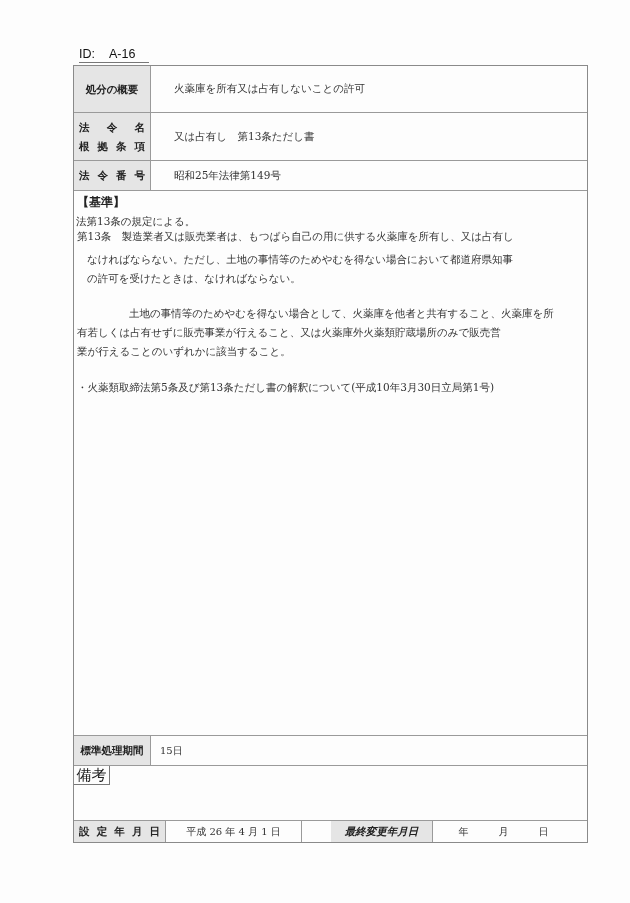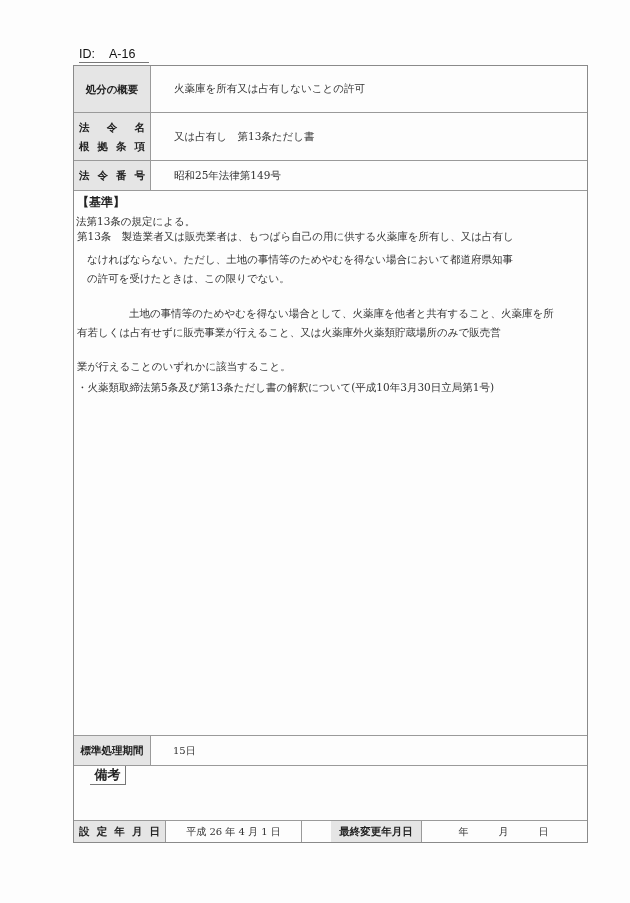--- a/index.html
+++ b/index.html
@@ -21,31 +21,31 @@
   .r1 { top:0; height:47px; }
   .r2 { top:47px; height:48px; }
   .r3 { top:95px; height:30px; }
   .lab2 { flex-direction:column; padding:0 5px; }
   .lab2 .ln { display:flex; justify-content:space-between; width:100%; }
   .body { position:absolute; left:0; right:0; top:125px; height:545px; border-bottom:1px solid #9a9a9a; box-sizing:border-box;
           font-size:10.5px; color:#333; line-height:19px; }
   .b-head { position:absolute; left:3px; top:2px; font-family:"DejaVu Sans", sans-serif; font-weight:bold; font-size:12px; color:#222; }
   .b-line { position:absolute; left:0; white-space:nowrap; }
   .r-proc { top:670px; height:30px; }
-  .r-proc .val { padding-left:22px; font-size:10px; }
+  .r-proc .val { padding-left:9px; font-size:10px; }
   .remarks { position:absolute; left:0; right:0; top:700px; height:55px; border-bottom:1px solid #9a9a9a; box-sizing:border-box; }
-  .rem-lab { position:absolute; left:16px; top:0; width:36px; height:19px; border-right:1px solid #777; border-bottom:1px solid #777;
-             font-family:"DejaVu Sans", sans-serif; font-weight:bold; font-size:13px; color:#222;
+  .rem-lab { position:absolute; left:0; top:0; width:36px; height:19px; border-right:1px solid #777; border-bottom:1px solid #777;
+             font-family:"DejaVu Sans", sans-serif; font-weight:normal; font-size:15px; color:#222;
              display:flex; align-items:center; justify-content:center; box-sizing:border-box; }
   .dates { position:absolute; left:0; right:0; top:755px; height:21px; font-size:10px; color:#333; }
   .dates .c { position:absolute; top:0; bottom:0; display:flex; align-items:center; box-sizing:border-box; }
   .dates .lab-d { background:#e5e5e5; border-right:1px solid #9a9a9a; font-family:"DejaVu Sans", sans-serif; font-weight:bold; font-size:10.5px; color:#222; }
   .c1 { left:0; width:92px; justify-content:space-between; padding:0 5px; }
   .c2 { left:92px; width:136px; justify-content:center; border-right:1px solid #9a9a9a; }
-  .c3 { left:257px; width:91px; justify-content:center; }
+  .c3 { left:257px; width:102px; justify-content:center;font-style:italic; }
   .c4 { left:346px; right:0; justify-content:center; gap:30px; }
 </style>
 </head>
 <body>
 
 <div class="id-line">
   <span>ID:</span><span class="gap"></span><span>A-16</span>
 </div>
 
 <div class="frame">
@@ -80,24 +80,24 @@
       <span>号</span>
     </div>
     <div class="val">昭和25年法律第149号</div>
   </div>
 
   <div class="body">
     <div class="b-head">【基準】</div>
     <div class="b-line" style="top:21px;left:2px;">法第13条の規定による。</div>
     <div class="b-line" style="top:36px;left:3px;">第13条　製造業者又は販売業者は、もつぱら自己の用に供する火薬庫を所有し、又は占有し</div>
     <div class="b-line" style="top:59px;left:13px;">なければならない。ただし、土地の事情等のためやむを得ない場合において都道府県知事</div>
-    <div class="b-line" style="top:78px;left:13px;">の許可を受けたときは、この限りでない。</div>
+    <div class="b-line" style="top:78px;left:13px;">の許可を受けたときは、なければならない。</div>
     <div class="b-line" style="top:113px;left:13px;margin-left:42px;">土地の事情等のためやむを得ない場合として、火薬庫を他者と共有すること、火薬庫を所</div>
     <div class="b-line" style="top:132px;left:3px;">有若しくは占有せずに販売事業が行えること、又は火薬庫外火薬類貯蔵場所のみで販売営</div>
-    <div class="b-line" style="top:166px;left:3px;text-align:right;">業が行えることのいずれかに該当すること。</div>
+    <div class="b-line" style="top:151px;left:3px;text-align:right;">業が行えることのいずれかに該当すること。</div>
     <div class="b-line" style="top:187px;left:3px;">・火薬類取締法第5条及び第13条ただし書の解釈について(平成10年3月30日立局第1号)</div>
   </div>
 
   <div class="row r-proc">
     <div class="lab">標準処理期間</div>
     <div class="val">15日</div>
   </div>
 
   <div class="remarks">
     <div class="rem-lab">備考</div>

